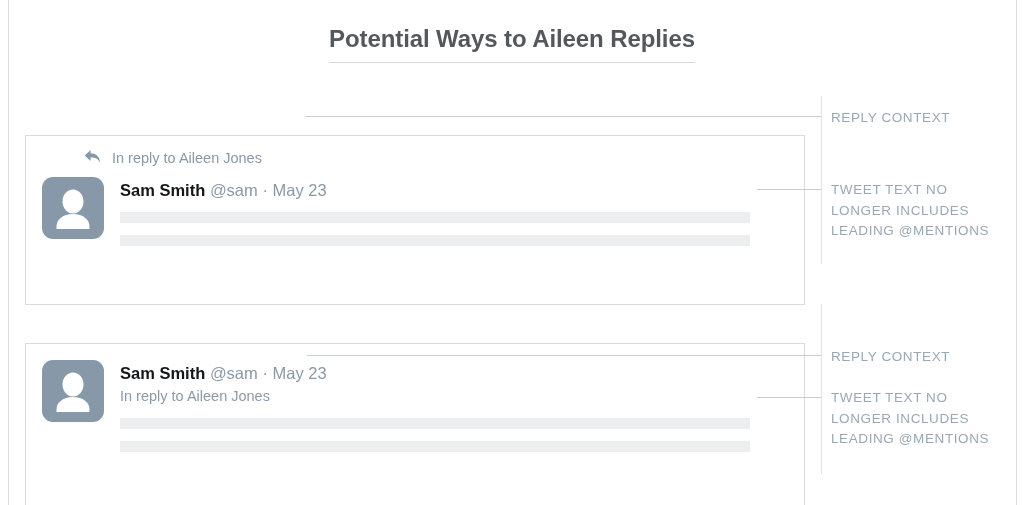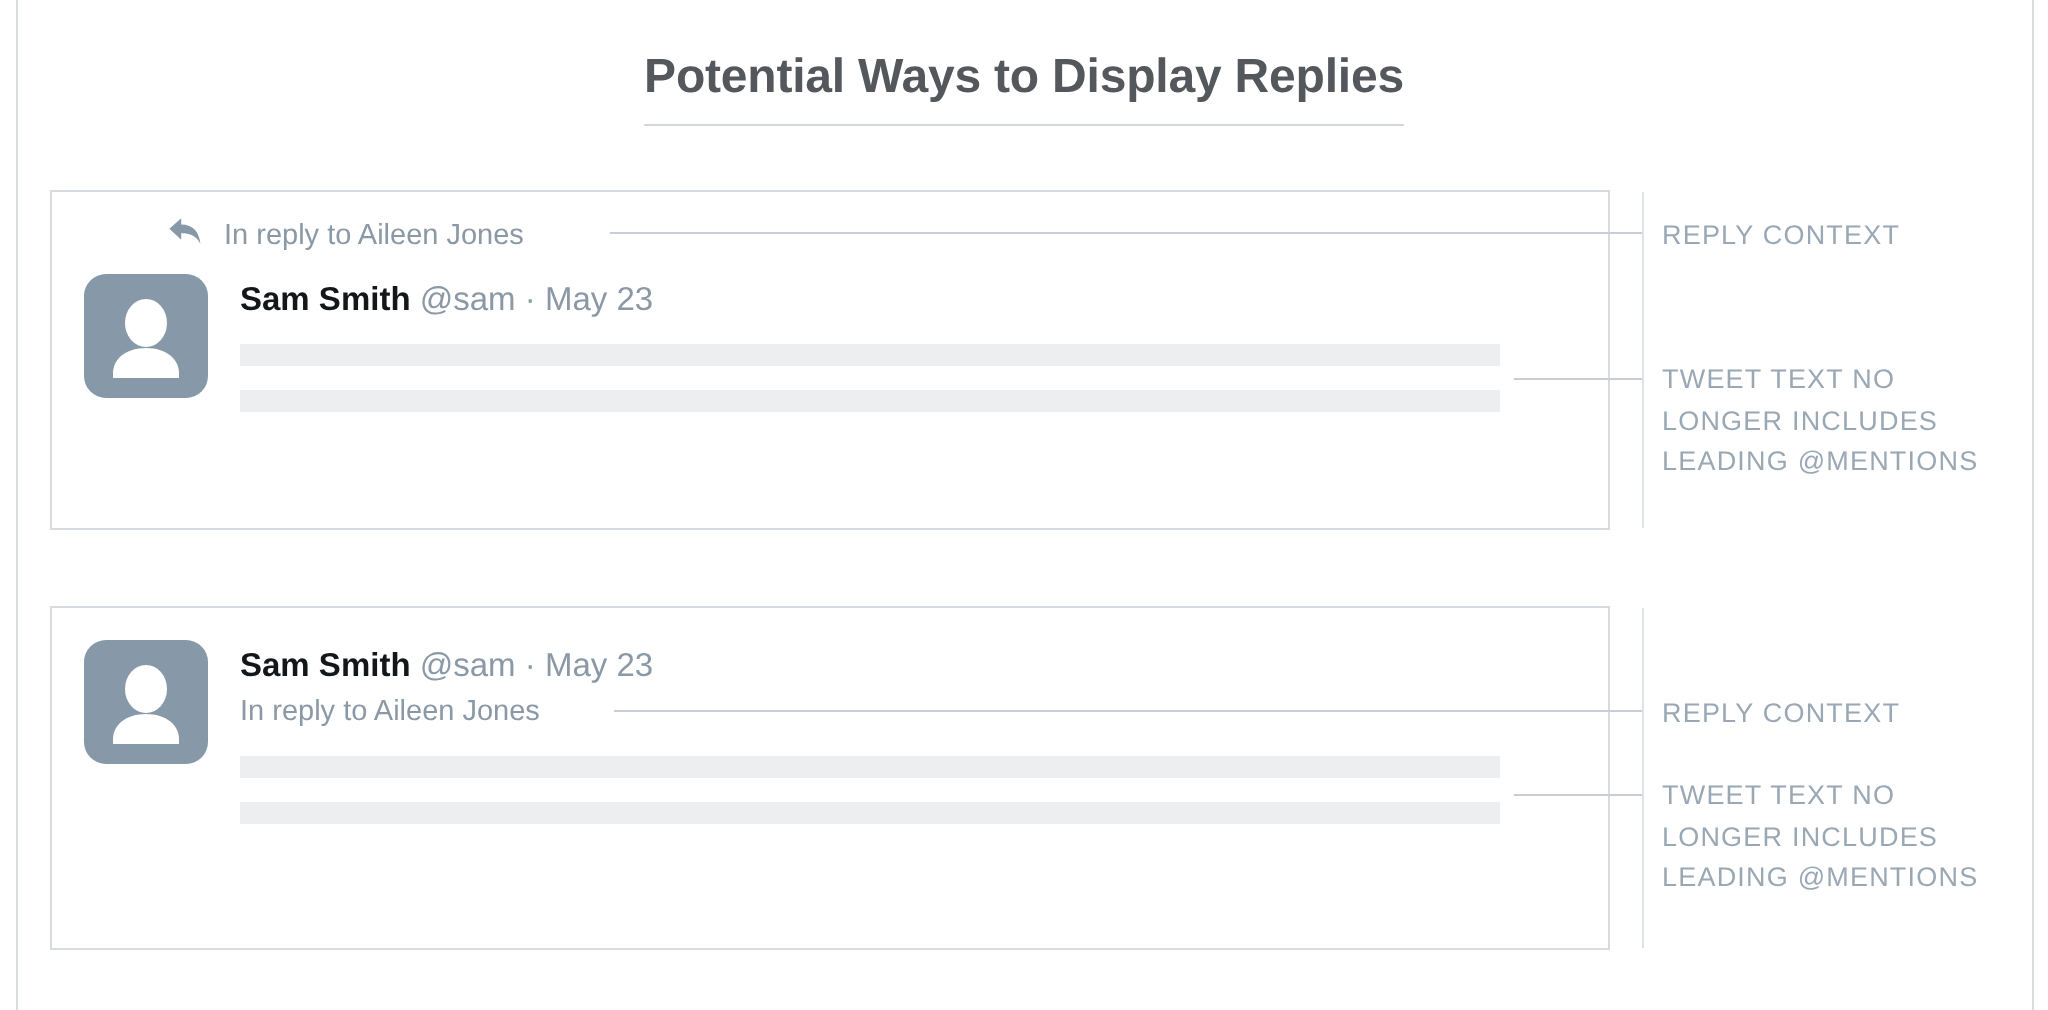--- a/index.html
+++ b/index.html
@@ -49,20 +49,21 @@
     border-bottom: 1px solid #d4d7da;
   }
 
   
   .card {
     position: absolute;
     left: 25px;
     width: 780px;
     background: #ffffff;
     border: 1px solid #d7dbe0;
+    margin-top: 40px;
   }
   #card-1 { top: 95px;  height: 170px; }
   #card-2 { top: 303px; height: 172px; }
 
   
   .reply-ctx-top {
     position: absolute;
     left: 58px;
     top: 13px;
     display: flex;
@@ -191,21 +192,21 @@
 </style>
 </head>
 <body>
 
 <div id="page">
 
   <div class="page-frame-left"></div>
   <div class="page-frame-right"></div>
 
   <div class="title-wrap">
-    <div class="title">Potential Ways to Display Replies</div>
+    <div class="title">Potential Ways to Aileen Replies</div>
   </div>
 
   <div class="card" id="card-1">
 
     <div class="reply-ctx-top">
       <span class="reply-arrow-icon">
         <svg width="17" height="15" viewBox="0 0 17 15">
           <path d="M6.6 1.1 L0.7 6.4 L6.6 11.9 L6.6 8.6 C11.0 8.6 14.2 9.8 16.2 13.9 C15.6 8.2 12.6 4.3 6.6 4.3 Z" fill="#8799a8"></path>
         </svg>
       </span>

